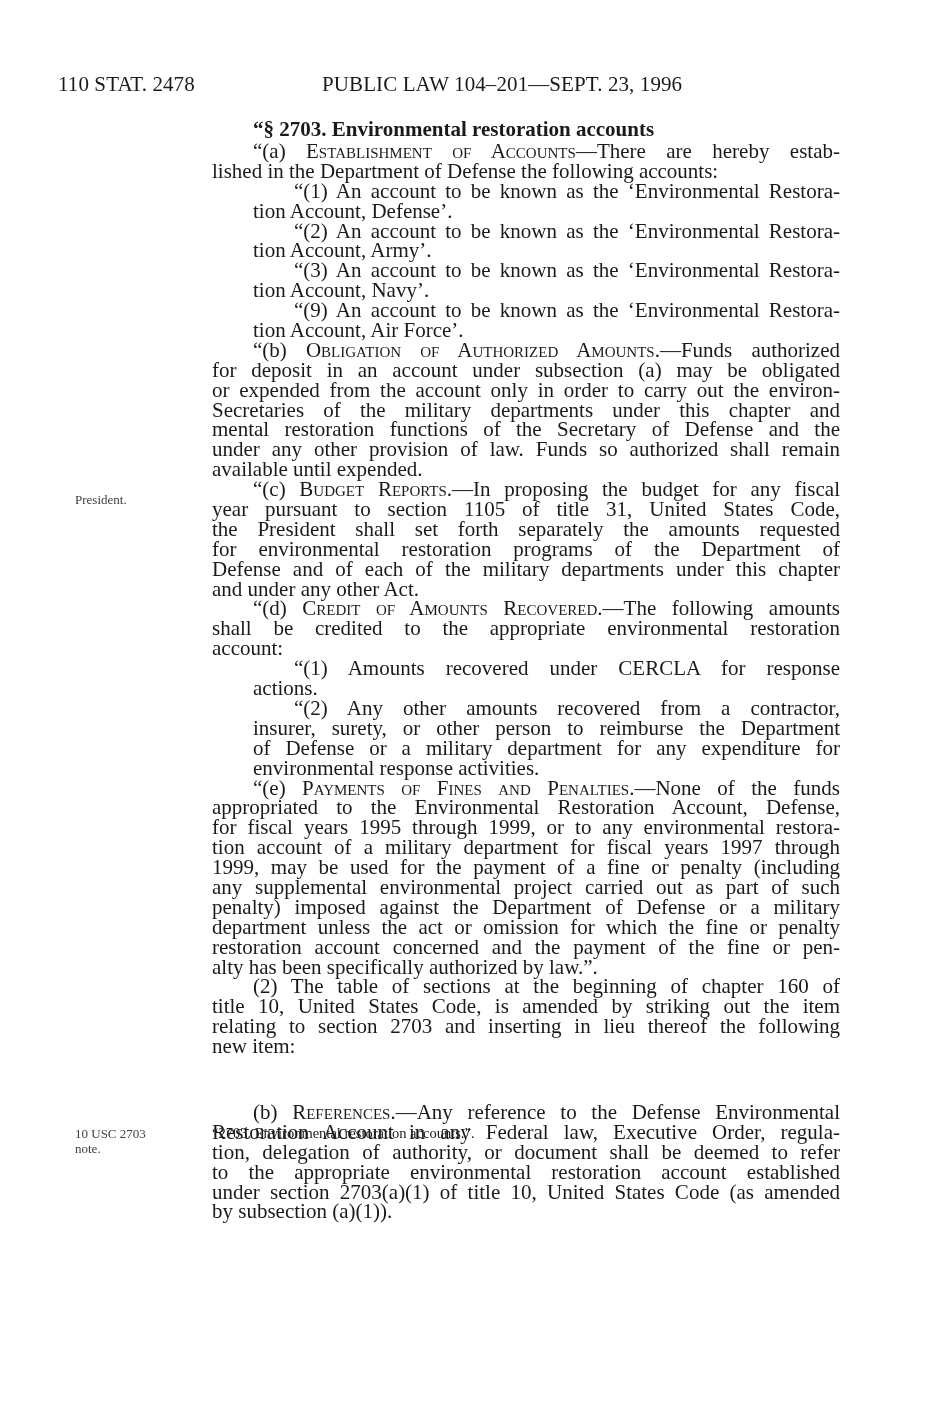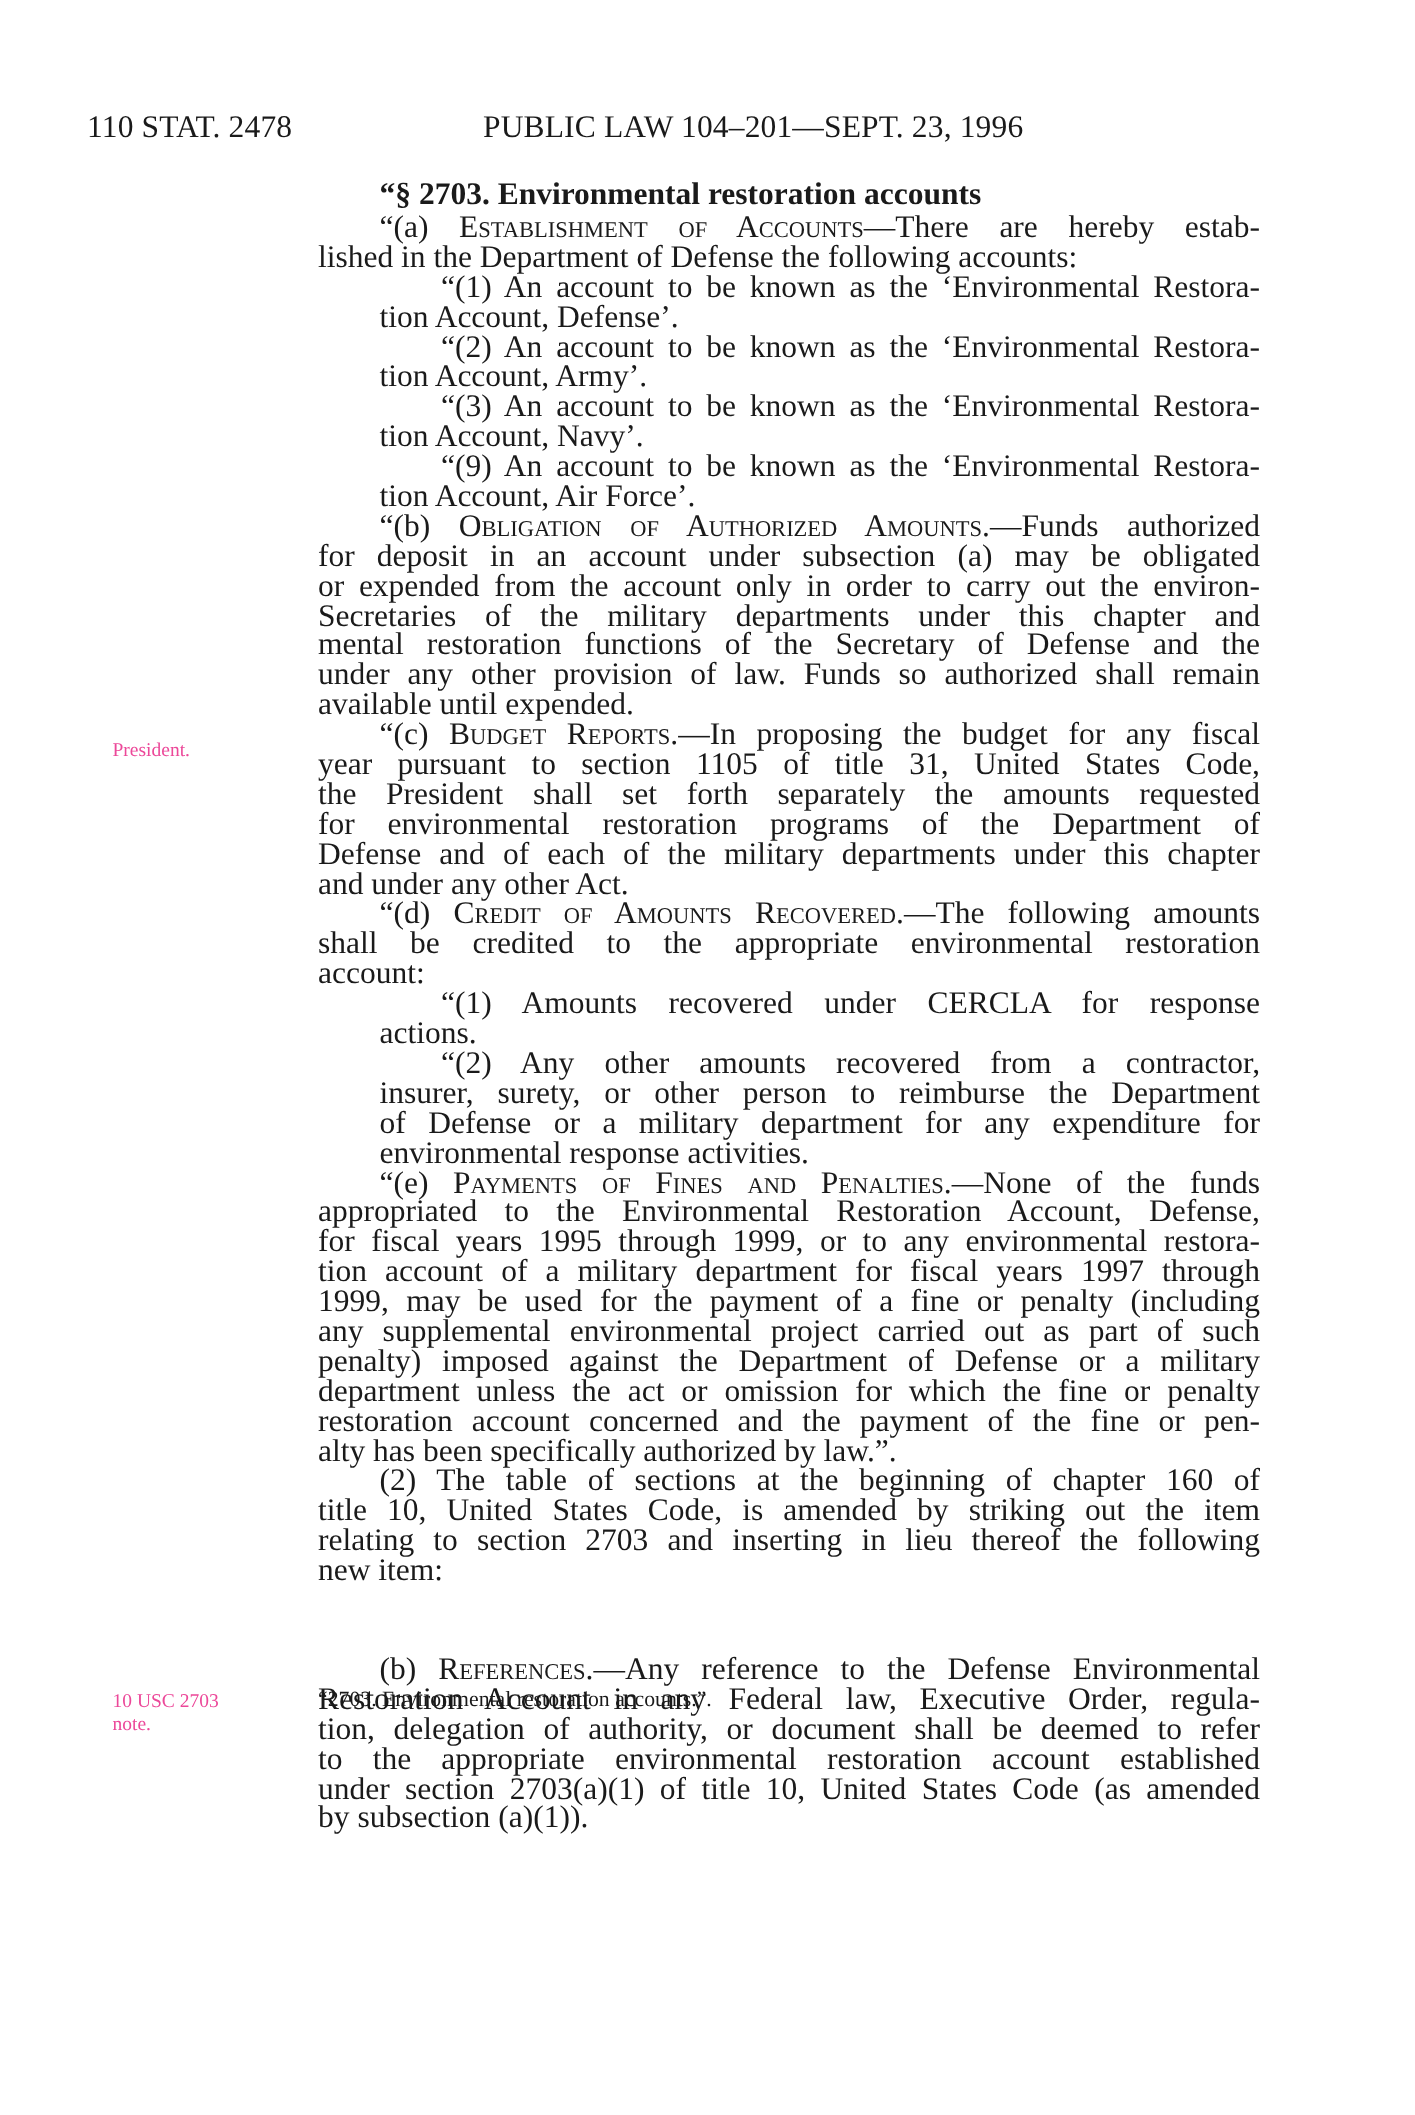--- a/index.html
+++ b/index.html
@@ -22,21 +22,21 @@
       position: absolute; top: 142px; left: 212px; width: 628px;
       font-size: 21px; line-height: 19.9px;
     }
     .line { display: block; white-space: nowrap; text-align: justify; text-align-last: justify; height: 19.9px; }
     .line.last { text-align-last: left; }
     .ind1 { padding-left: 41px; }
     .ind2first { padding-left: 82px; }
     .sub-ind { padding-left: 41px; }
     .sc { font-variant: small-caps; }
     .margin-note {
-      position: absolute; left: 75px; font-size: 13px; line-height: 15px; color: #ec4899;
+      position: absolute; left: 75px; font-size: 13px; line-height: 15px; color: #404040;
     }
     .toc-item {
       position: absolute; top: 1097px; left: 212px; font-size: 14.5px; margin-top: 28px;
     }
     .blank-gap { height: 26px; }
     .block { display: block; }
   </style>
 </head>
 <body>
 

